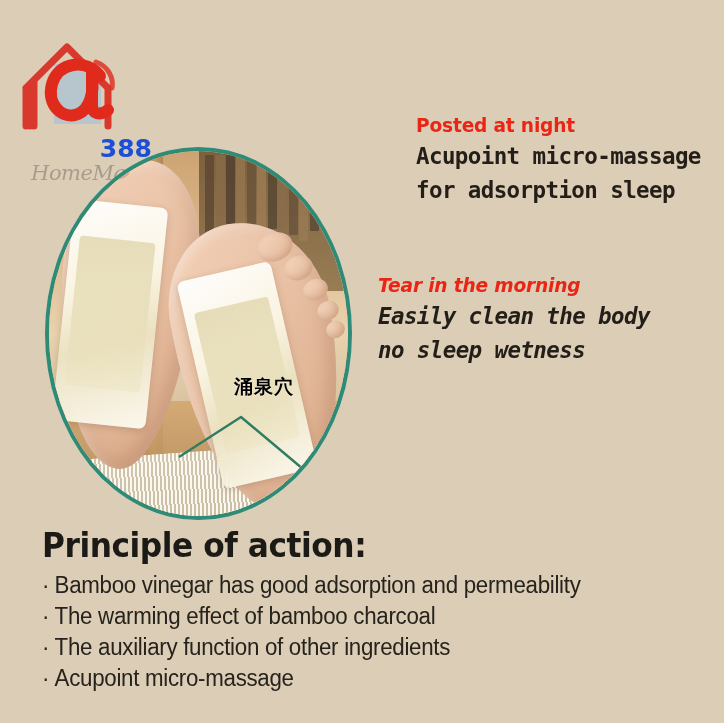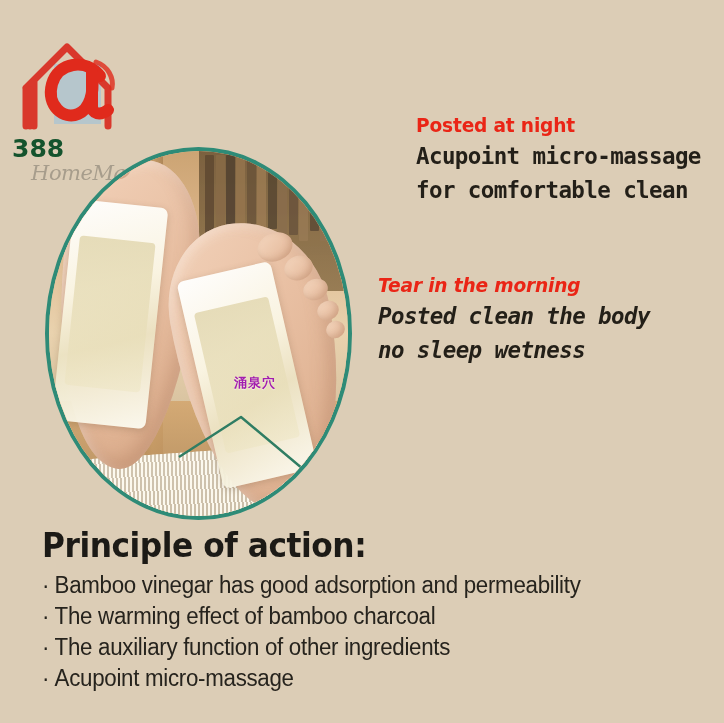--- a/index.html
+++ b/index.html
@@ -37,25 +37,25 @@
     position: absolute;
     left: 0; top: 0;
     width: 140px;
     height: 110px;
   }
   #logo-number {
     position: absolute;
     left: 0;
     top: 108px;
     width: 140px;
-    text-align: left;
+    text-align: right;
     font-family: "DejaVu Sans", sans-serif;
     font-weight: bold;
     font-size: 25px;
-    color: #14532d;
+    color: #1d4ed8;
     letter-spacing: 0px;
     line-height: 26px;
   }
   #logo-brand {
     position: absolute;
     left: 0;
     top: 134px;
     width: 150px;
     text-align: center;
     font-family: "DejaVu Serif", serif;
@@ -168,23 +168,23 @@
     width: 96px; height: 212px;
     transform: rotate(-13deg);
   }
 
   
   #acupoint-label {
     position: absolute;
     left: 185px;
     top: 223px;
     font-family: "DejaVu Sans", sans-serif;
-    font-size: 13px;
+    font-size: 19px;
     font-weight: 600;
-    color: #a21caf;
+    color: #000000;
     letter-spacing: 1px;
     text-shadow: 0 1px 1px rgba(255,255,255,.55);
     z-index: 6;
   }
   #acupoint-marker {
     position: absolute;
     left: 128px;
     top: 262px;
     width: 145px;
     height: 60px;
@@ -332,26 +332,26 @@
         <path d="M2 44 L64 4 L126 56" fill="none" stroke="#2f7d63" stroke-width="2.4" stroke-linejoin="round"></path>
       </svg>
     </div>
   </div>
 
   <div id="text-panel">
 
     <div id="block-night">
       <p class="kicker">Posted at night</p>
       <p class="statement">Acupoint micro-massage</p>
-      <p class="statement">for comfortable clean</p>
+      <p class="statement">for adsorption sleep</p>
     </div>
 
     <div id="block-morning">
       <p class="kicker">Tear in the morning</p>
-      <p class="statement">Posted clean the body</p>
+      <p class="statement">Easily clean the body</p>
       <p class="statement">no sleep wetness</p>
     </div>
 
   </div>
 
   <div id="principle-section">
     <h2 id="principle-title">Principle of action:</h2>
     <ul id="principle-list">
       <li>
         <span class="bullet-dot">·</span><span>Bamboo vinegar has good adsorption and permeability</span>

